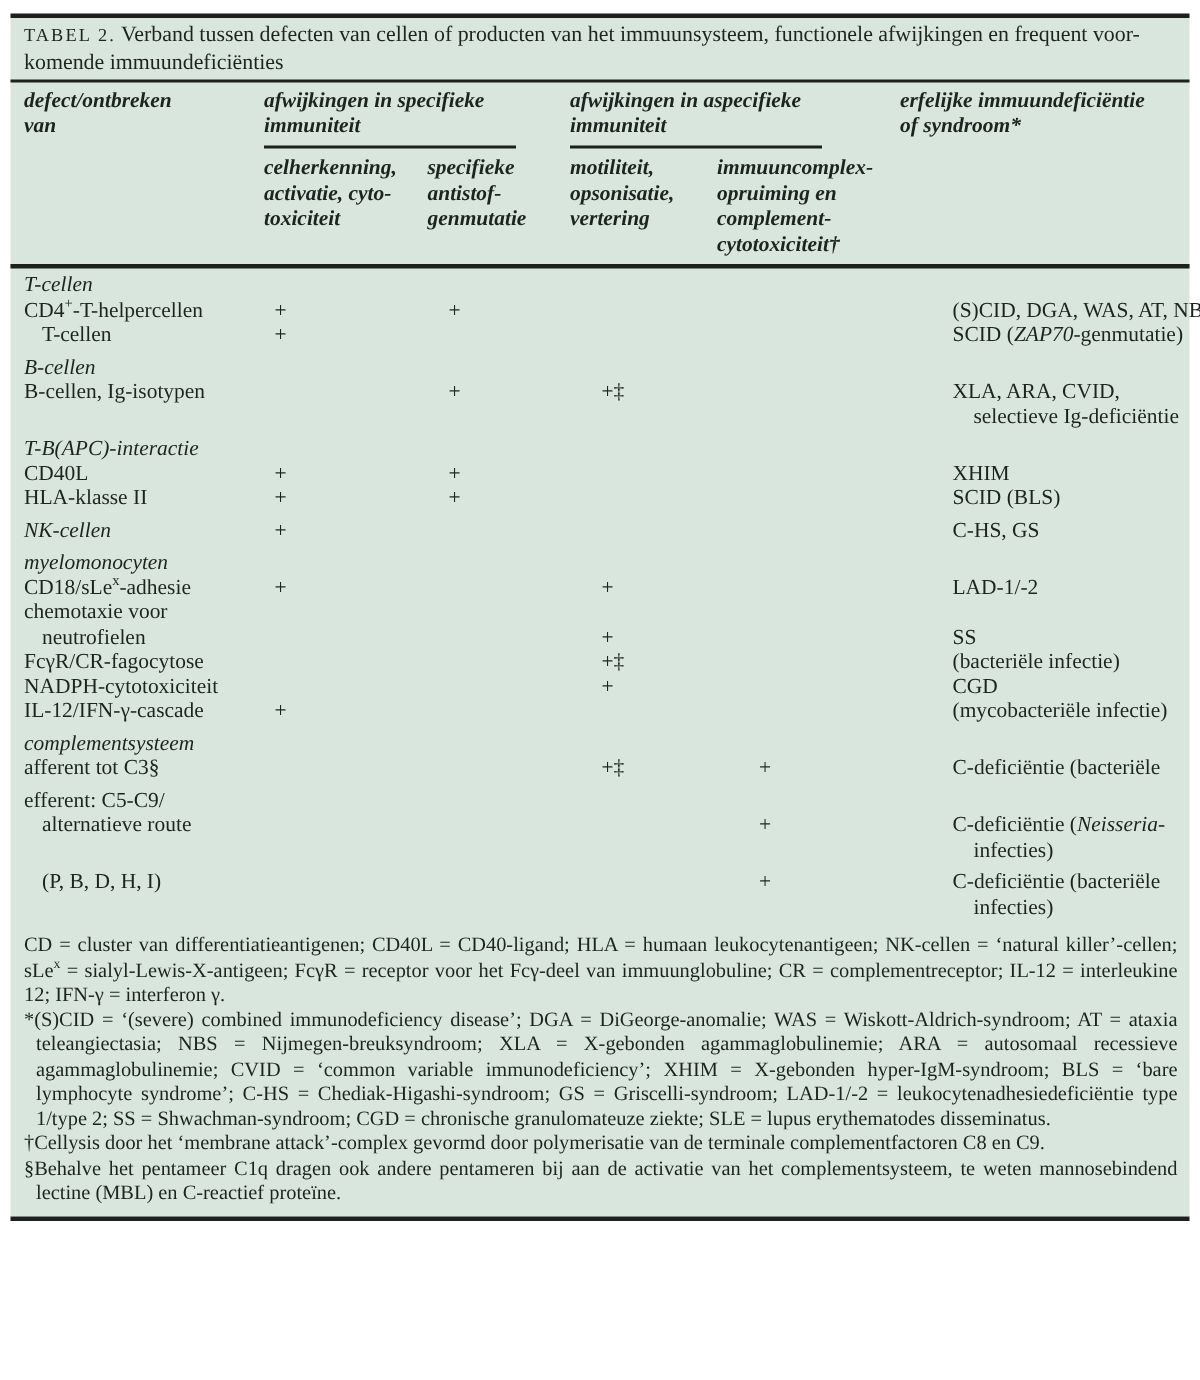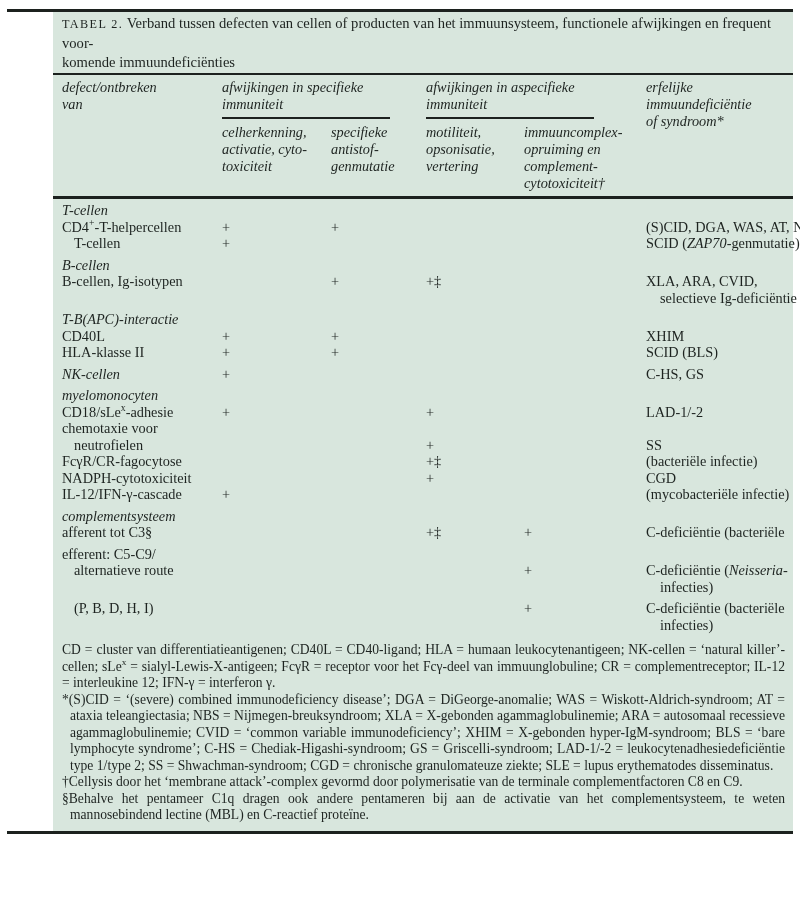--- a/index.html
+++ b/index.html
@@ -13,21 +13,21 @@
     font-family:"Liberation Serif","DejaVu Serif",serif;
     color:var(--ink);
     -webkit-font-smoothing:antialiased;
   }
   .sheet{padding:9px 7px 0 7px;}
   .rule{background:var(--rule);}
   .r-top{height:3px;}
   .r-thin{height:2px;}
   .r-mid{height:3px;}
   .r-bot{height:3px;}
-  .tbl{background:var(--bg);margin-left:46px;}
+  .tbl{background:var(--bg);}
 
   
   .caption{
     padding:2px 9px 1px 9px;
     font-size:14.6px;line-height:19px;
     white-space:pre-line;
   }
   .tabel-label{
     font-size:12.2px;letter-spacing:1.4px;
   }
@@ -41,31 +41,32 @@
     grid-template-columns:160px 109px 95px 98px 122px 1fr;
   }
   .h-col1{grid-column:1;grid-row:1/3;}
   .h-g1{grid-column:2/4;grid-row:1;}
   .h-g2{grid-column:4/6;grid-row:1;}
   .h-col6{grid-column:6;grid-row:1/3;}
   .h-sub2{grid-column:2;grid-row:2;}
   .h-sub3{grid-column:3;grid-row:2;}
   .h-sub4{grid-column:4;grid-row:2;}
   .h-sub5{grid-column:5;grid-row:2;}
-  .htext{white-space:pre-line;}
+  .htext{white-space:pre-line;font-weight:bold;}
   .uline{width:168px;height:2px;background:var(--rule);margin:4px 0 5px 0;}
 
   
   .tbody{
     padding:3px 8px 4px 9px;
     font-size:14.3px;line-height:16.5px;
   }
   .trow{
     display:grid;
     grid-template-columns:160px 109px 95px 98px 122px 1fr;
+    gap:7px;
   }
   .c{white-space:nowrap;}
   .sec{font-style:italic;}
   .ind{padding-left:12px;}
   .ind2{padding-left:14px;}
   .spacer{height:5px;}
   sup{font-size:0.68em;line-height:0;vertical-align:super;}
 
   
   .notes{

